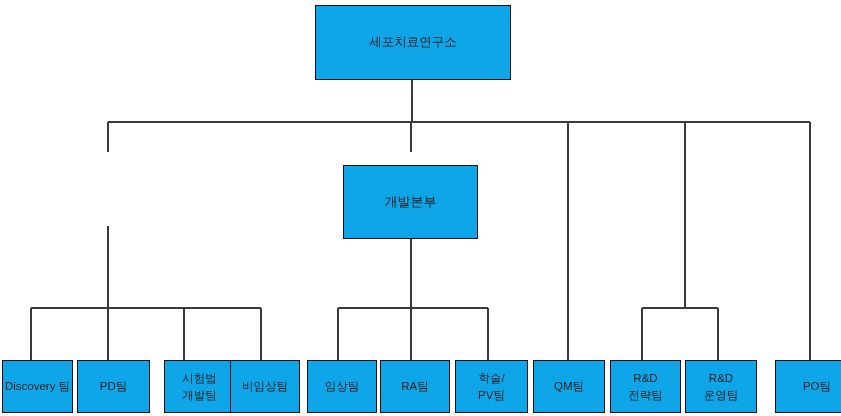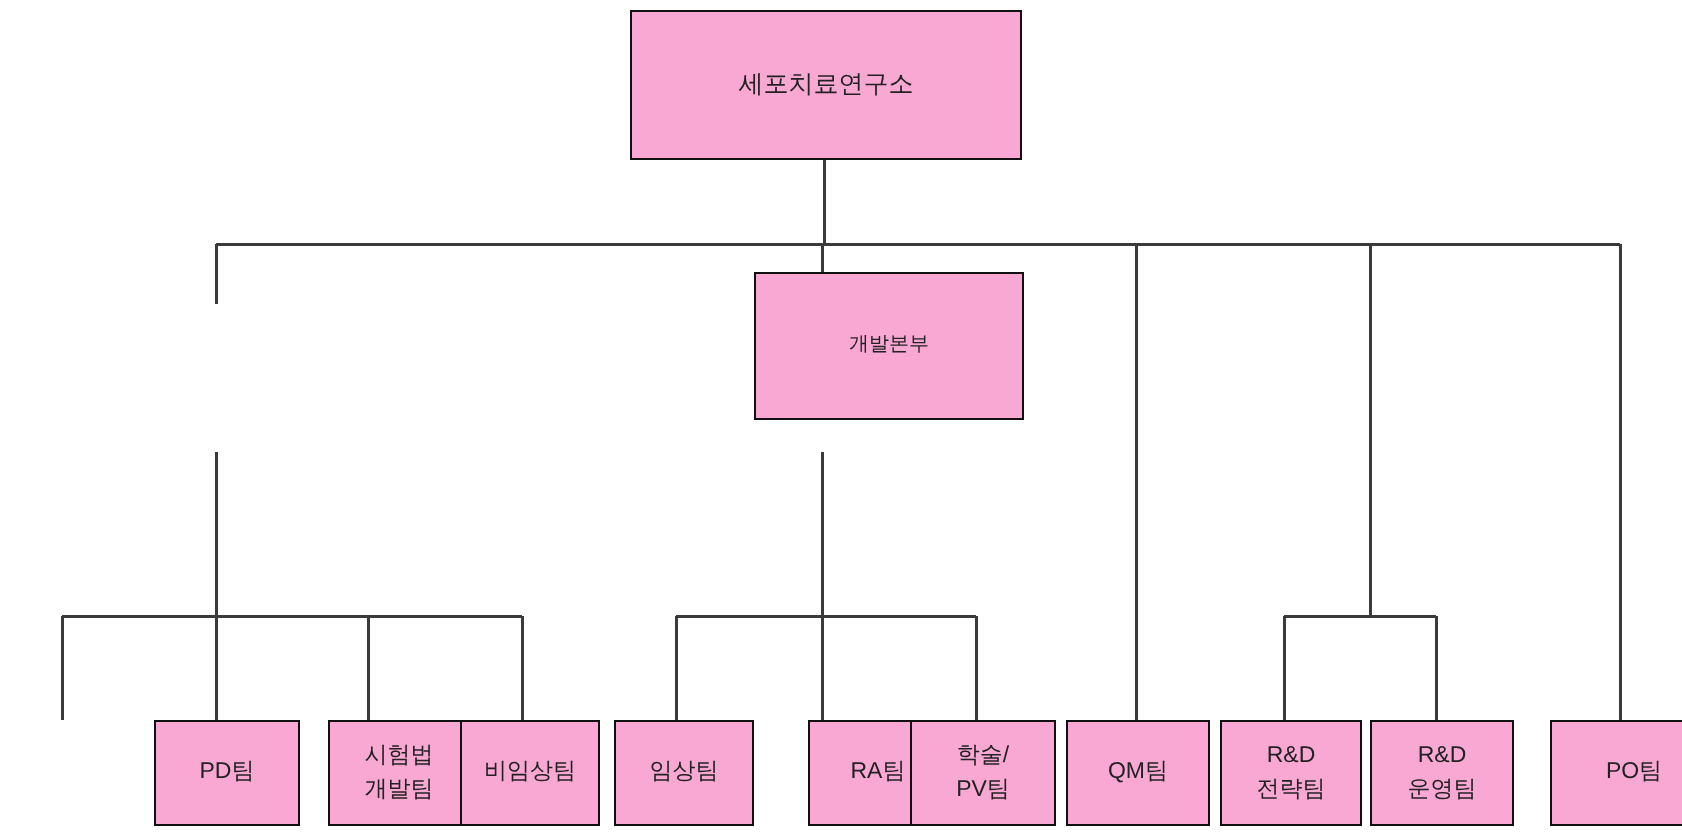--- a/index.html
+++ b/index.html
@@ -18,39 +18,39 @@
   }
   .connectors line {
     stroke: #3a3a3a;
     stroke-width: 1.5;
     shape-rendering: crispEdges;
   }
   .node {
     position: absolute;
     box-sizing: border-box;
     border: 1.5px solid #111111;
-    background: #f9a8d4;
+    background: #0ea5e9;
     display: flex;
     align-items: center;
     justify-content: center;
     text-align: center;
     color: #222222;
     white-space: pre-line;
     line-height: 1.45;
   }
   .node.root      { left: 315px; top: 5px;   width: 196px; height: 75px; font-size: 12.5px; }
   .node.division-a{ left: 72px;  top: 152px; width: 101px; height: 74px; font-size: 12.5px; }
-  .node.division-b{ left: 343px; top: 136px; width: 135px; height: 74px; font-size: 10px; margin-left: 34px; }
+  .node.division-b{ left: 343px; top: 165px; width: 135px; height: 74px; font-size: 13px; }
   .node.team      { top: 360px; height: 53px; font-size: 11.5px; }
   .team.t0  { left: 2px;   width: 71px; }
   .team.t1  { left: 77px;  width: 73px; }
   .team.t2  { left: 152px; width: 71px; margin-left: 12px; }
   .team.t3  { left: 230px; width: 70px; }
   .team.t4  { left: 307px; width: 70px; }
-  .team.t5  { left: 380px; width: 70px; margin-left: 24px; }
+  .team.t5  { left: 380px; width: 70px; }
   .team.t6  { left: 455px; width: 73px; }
   .team.t7  { left: 533px; width: 72px; }
   .team.t8  { left: 610px; width: 71px; }
   .team.t9  { left: 685px; width: 72px; }
   .team.t10 { left: 775px; width: 84px; }
 </style>
 </head>
 <body>
 
 <div class="canvas">
@@ -80,20 +80,21 @@
 
     <line x1="642" y1="308" x2="718" y2="308"></line>
     <line x1="642" y1="308" x2="642" y2="360"></line>
     <line x1="718" y1="308" x2="718" y2="360"></line>
   </svg>
 
   <div class="node root">세포치료연구소</div>
 
   <div class="node division-b">개발본부</div>
 
+  <div class="node team t0">Discovery 팀</div>
   <div class="node team t1">PD팀</div>
   <div class="node team t2">시험법
 개발팀</div>
   <div class="node team t3">비임상팀</div>
 
   <div class="node team t4">임상팀</div>
   <div class="node team t5">RA팀</div>
   <div class="node team t7">QM팀</div>
 
   <div class="node team t6">학술/

